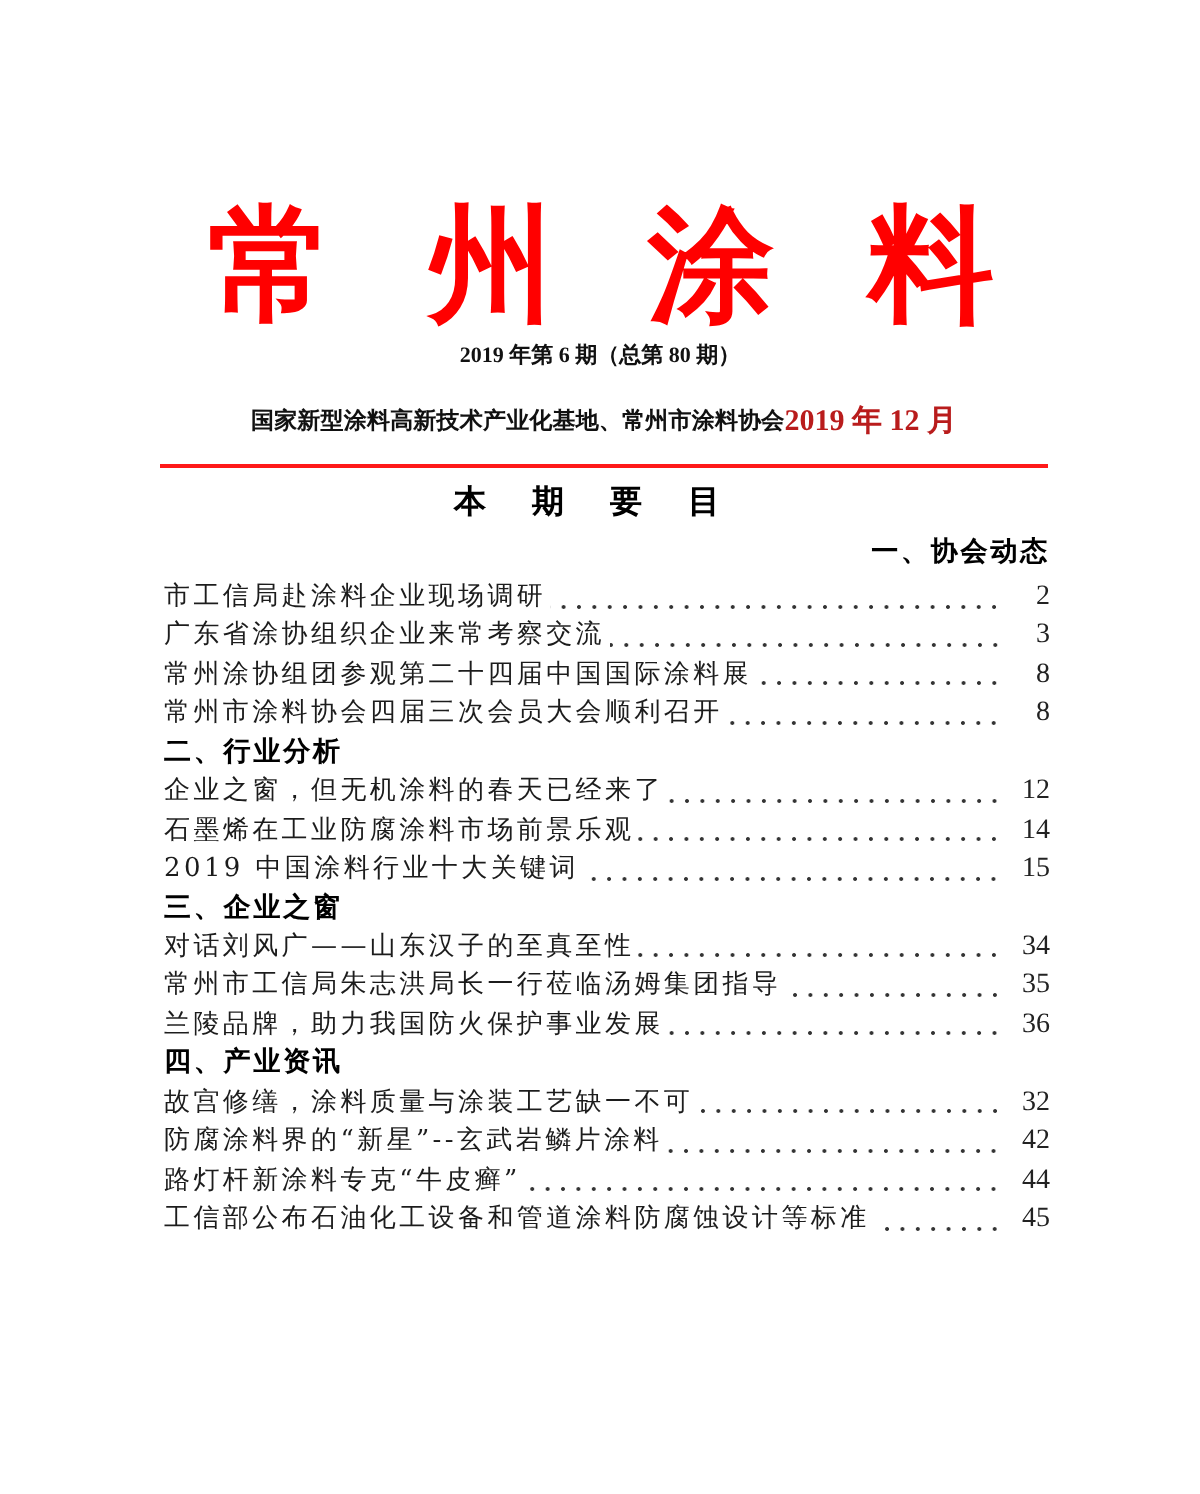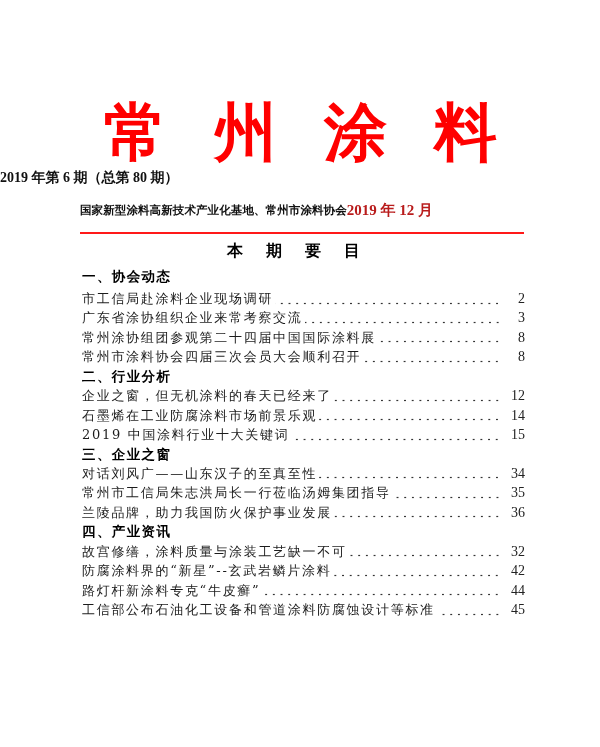--- a/index.html
+++ b/index.html
@@ -6,45 +6,45 @@
   * { margin: 0; padding: 0; box-sizing: border-box; }
   html, body { width: 600px; height: 747px; background: #ffffff; overflow: hidden; }
   body { position: relative; font-family: "DejaVu Serif", "Liberation Serif", serif; color: var(--text); }
 
   .masthead-title {
     position: absolute; left: 104px; top: 86px;
     font-size: 63px; line-height: 68px; letter-spacing: 47px;
     font-weight: bold; color: var(--accent); white-space: nowrap; margin-top: 12px;
   }
   .issue {
-    position: absolute; left: 0; top: 170px; width: 600px; text-align: left;
-    font-size: 14px; line-height: 16px; font-weight: bold; color: #111;
+    position: absolute; left: 0; top: 170px; width: 600px; text-align: center;
+    font-size: 11px; line-height: 16px; font-weight: bold; color: #111;
     font-family: "Liberation Serif", "DejaVu Serif", serif;
   }
   .org-line {
     position: absolute; left: 80px; top: 202px; width: 444px; height: 16px;
-    display: flex; justify-content: flex-start; align-items: center;
+    display: flex; justify-content: center; align-items: center;
   }
   .publisher { font-size: 11.5px; font-weight: bold; letter-spacing: 0.1px; white-space: nowrap; color: #111; }
   .date { font-size: 15px; font-weight: bold; white-space: nowrap; color: #b91c1c;
           font-family: "Liberation Serif", "DejaVu Serif", serif; }
   .rule { position: absolute; left: 80px; top: 232px; width: 444px; height: 2px; background: var(--accent); opacity: 0.9; }
 
   .toc-heading {
     position: absolute; left: 227px; top: 240px;
     font-size: 16px; line-height: 22px; letter-spacing: 23px;
     font-weight: bold; white-space: nowrap; color: var(--heading);
   }
 
   .toc { position: absolute; left: 82px; top: 265px; width: 443px; }
   .sec-title {
     height: 19.45px; line-height: 19.45px; font-size: 13.5px; font-weight: bold;
     letter-spacing: 1.4px; color: var(--heading); white-space: nowrap;
   }
-  .sec-title.first { height: 24px; line-height: 22px; }
+  .sec-title.first { height: 24px; line-height: 22px; text-align: right; }
   .entry { display: flex; align-items: stretch; height: 19.45px; line-height: 19.45px; font-size: 13px; color: var(--text); }
   .entry-title { letter-spacing: 1.7px; white-space: nowrap; }
   .leader {
     flex: 1; margin: 0 10px 0 2px;
     background-image: radial-gradient(circle, #333 0.75px, rgba(0,0,0,0) 1.15px);
     background-size: 7.7px 3px; background-repeat: repeat-x;
     background-position: right 0 top 12.5px;
   }
   .page { font-family: "Liberation Serif", "DejaVu Serif", serif; font-size: 14px; min-width: 14px; text-align: right; color: #222; }
 </style>

